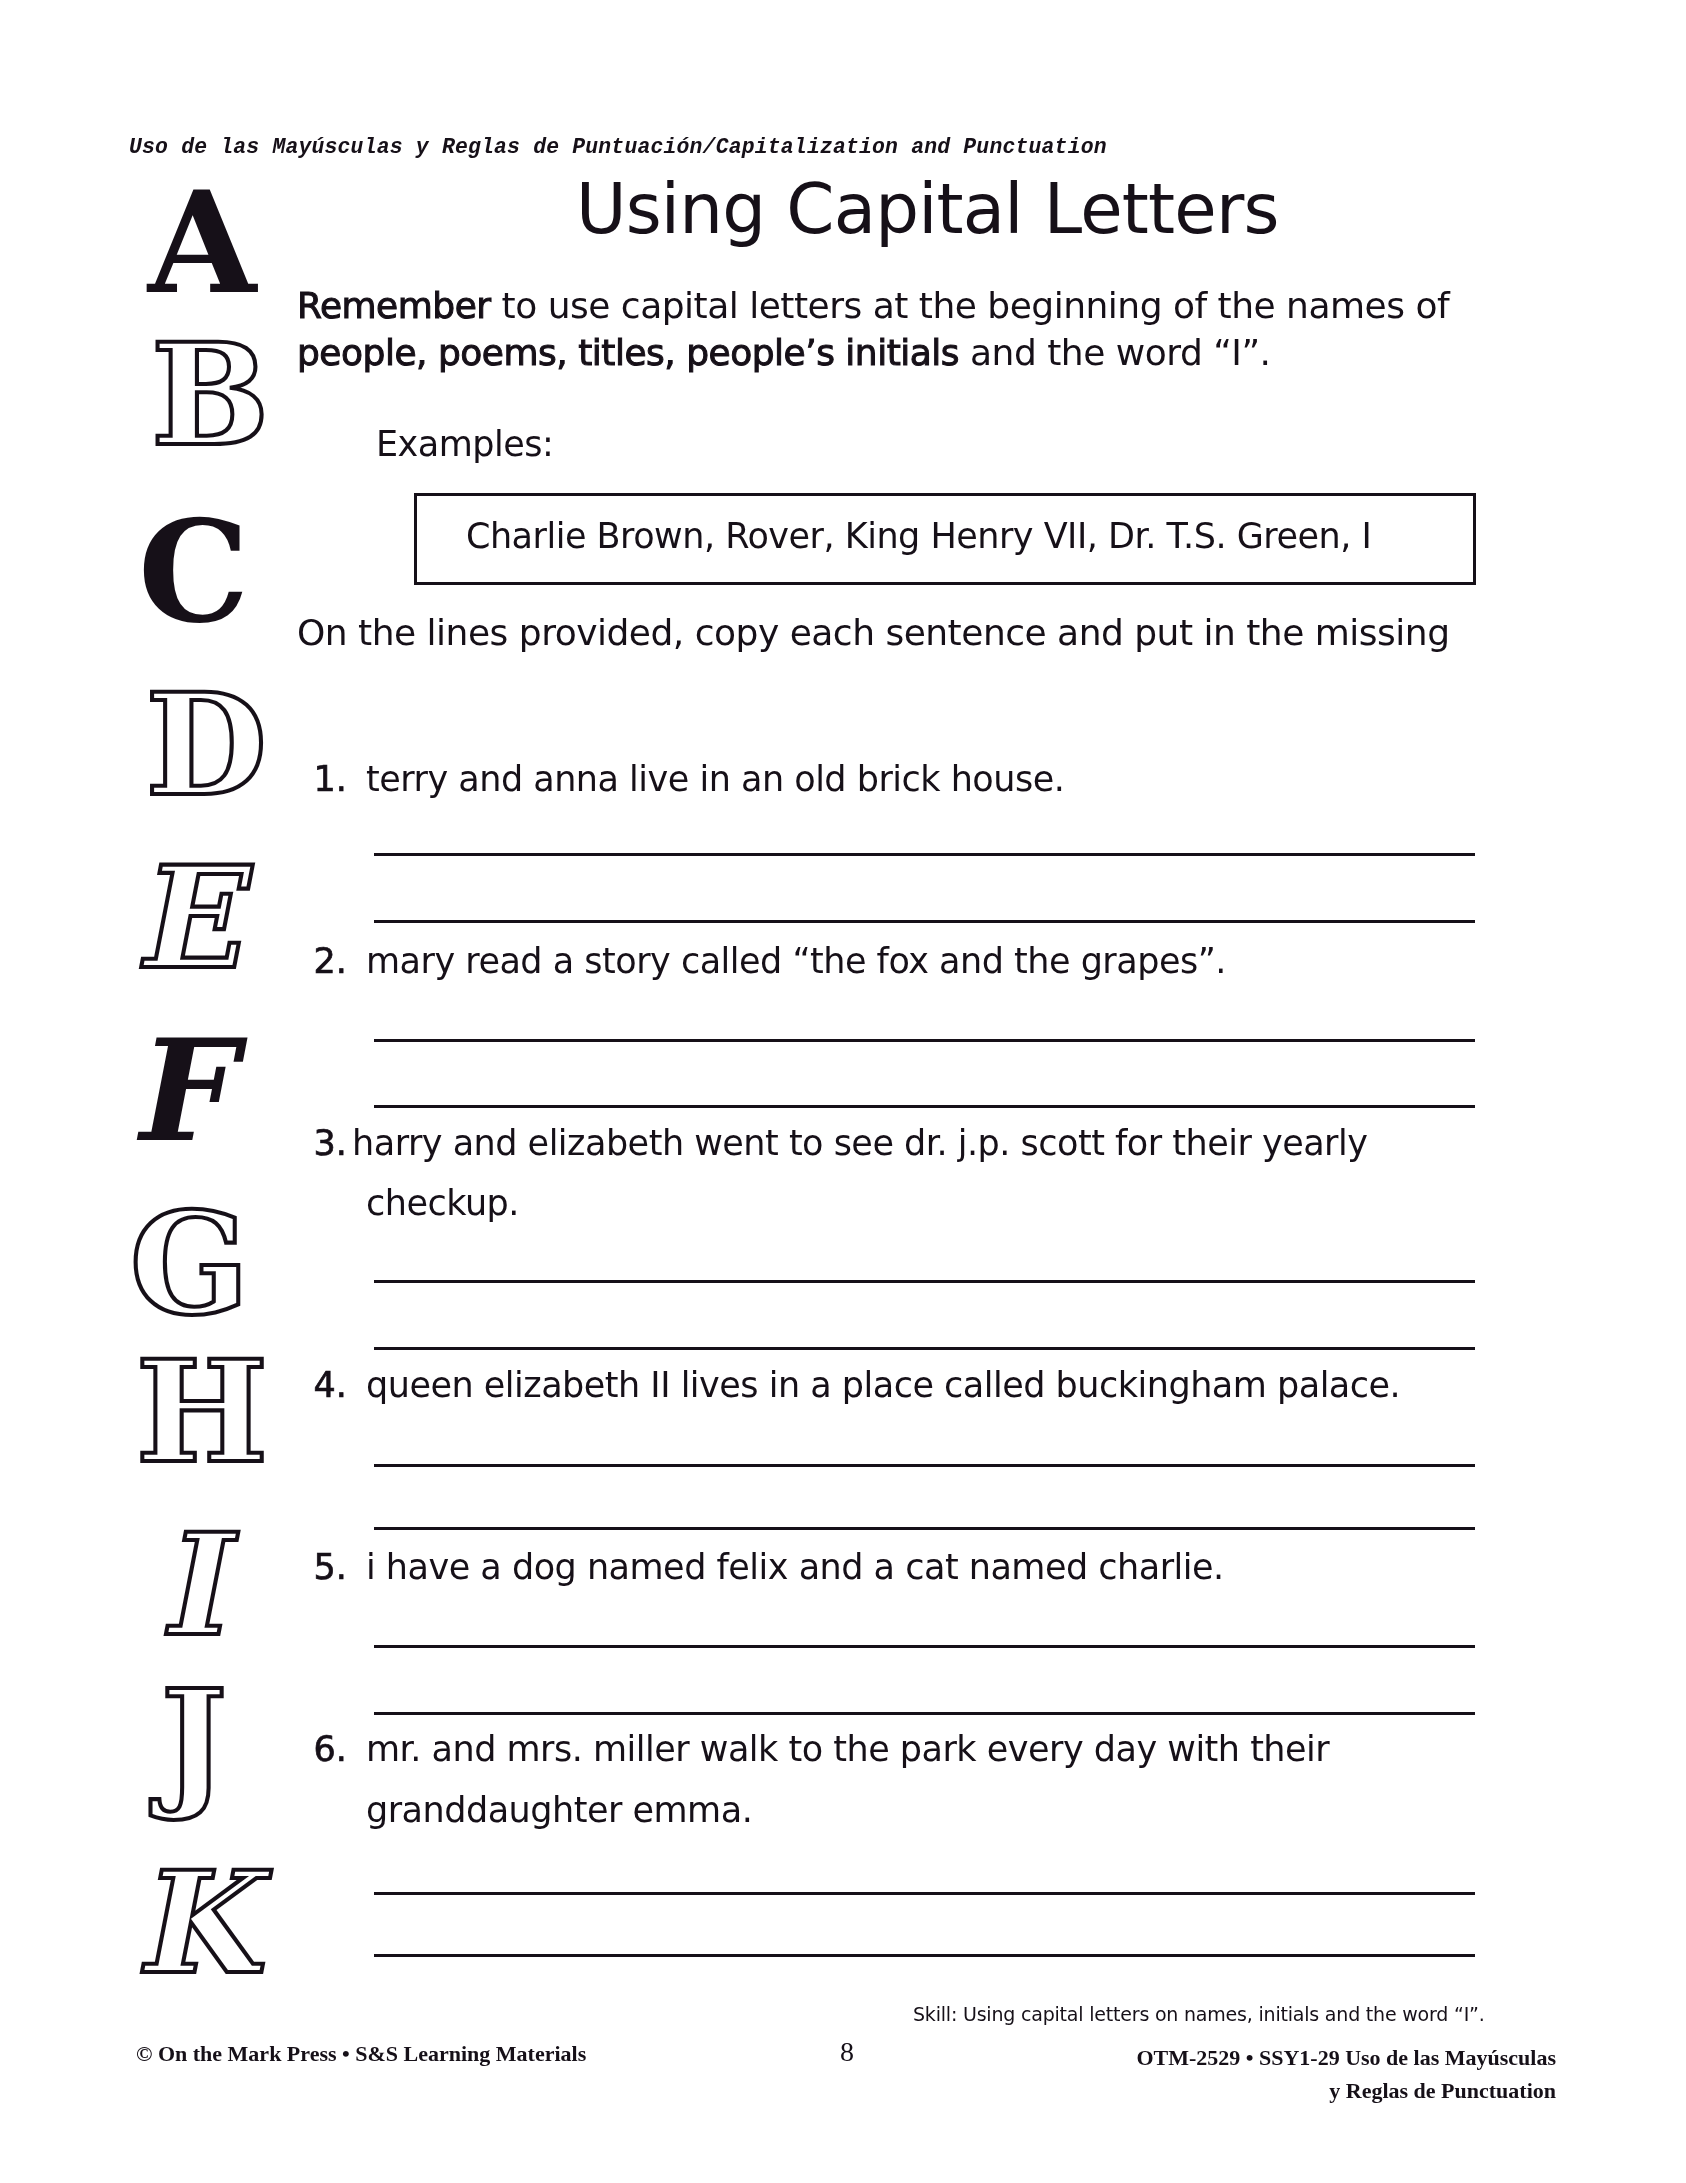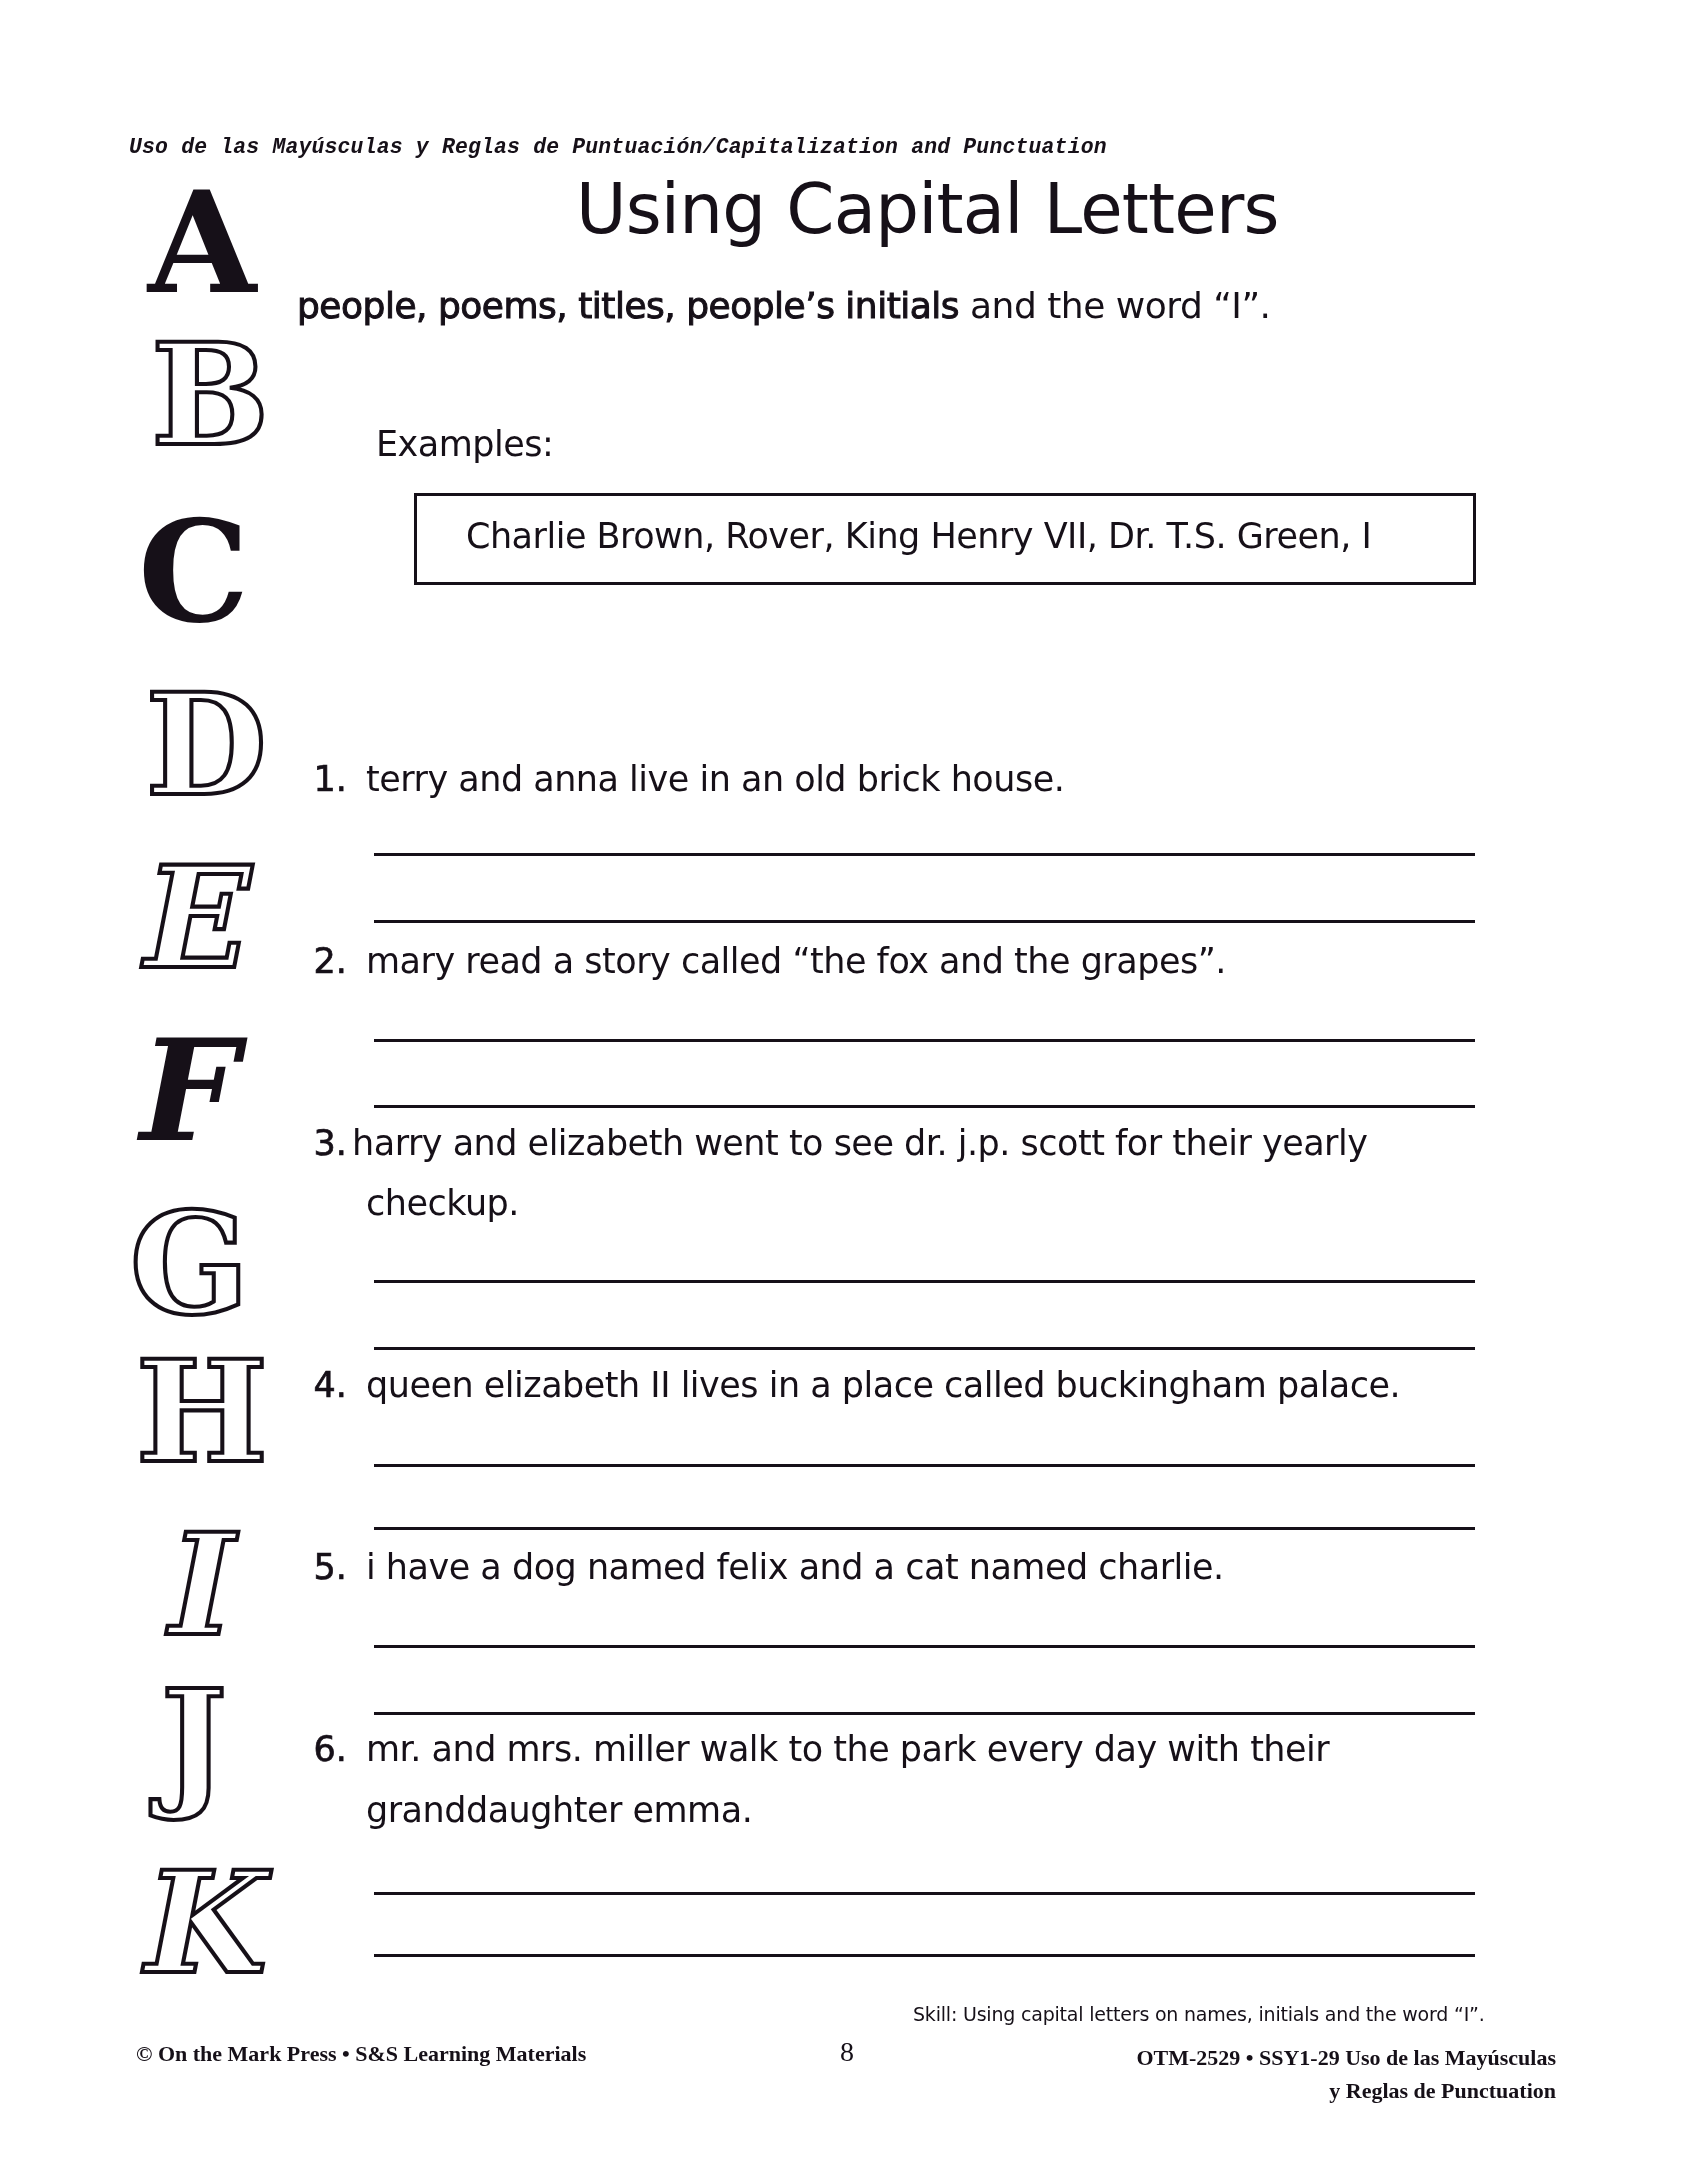--- a/index.html
+++ b/index.html
@@ -41,29 +41,31 @@
   <div class="deco outline" style="top:675px; left:-4.1px; font-style:italic;">E</div>
   <div class="deco" style="top:848px; left:-12.4px; font-style:italic;">F</div>
   <div class="deco outline" style="top:1021px; left:-12.4px;">G</div>
   <div class="deco outline" style="top:1169px; left:0px;">H</div>
   <div class="deco outline" style="top:1342px; left:0px; font-style:italic;">I</div>
   <div class="deco outline" style="top:1499px; left:-8.2px;">J</div>
   <div class="deco outline" style="top:1680px; left:4.1px; font-style:italic;">K</div>
 </div>
 
 <div class="abs para sans" style="left:297px; top:282px;">
+  <div><b>Remember</b><span> to use capital letters at the beginning of the names of</span></div>
   <div><b>people, poems, titles, people’s initials</b><span> and the word “I”.</span></div>
 </div>
 
 <div class="abs examples sans">Examples:</div>
 <div class="abs box">
   <div class="box-text sans">Charlie Brown, Rover, King Henry VII, Dr. T.S. Green, I</div>
 </div>
 
 <div class="abs para sans" style="left:297px; top:609px;">
+  <div>On the lines provided, copy each sentence and put in the missing</div>
 </div>
 
 <div class="abs item-num sans" style="left:306px; top:759px;">1.</div>
 <div class="abs item-text sans" style="left:366px; top:759px;">terry and anna live in an old brick house.</div>
 <div class="abs answer-line" style="top:853px;"></div>
 <div class="abs answer-line" style="top:920px;"></div>
 
 <div class="abs item-num sans" style="left:306px; top:941px;">2.</div>
 <div class="abs item-text sans" style="left:366px; top:941px;">mary read a story called “the fox and the grapes”.</div>
 <div class="abs answer-line" style="top:1039px;"></div>

